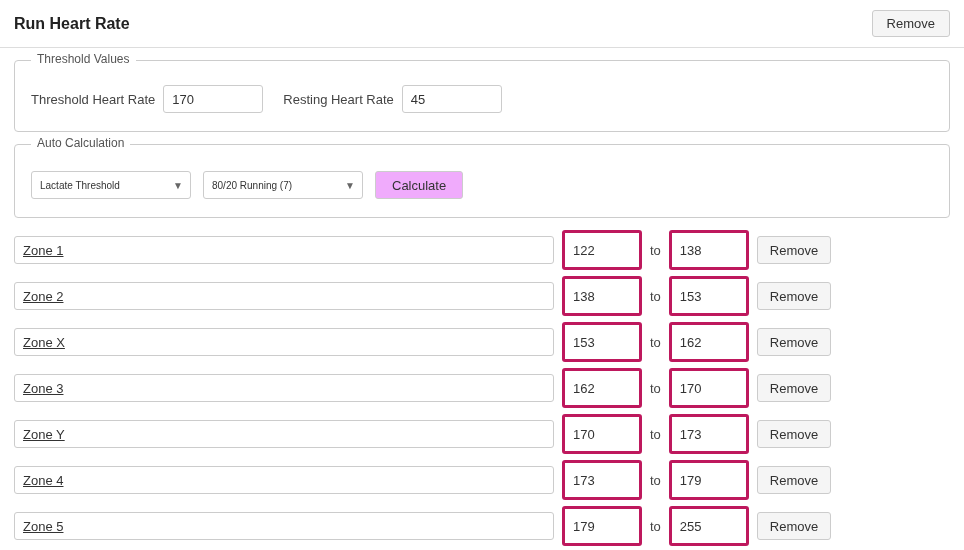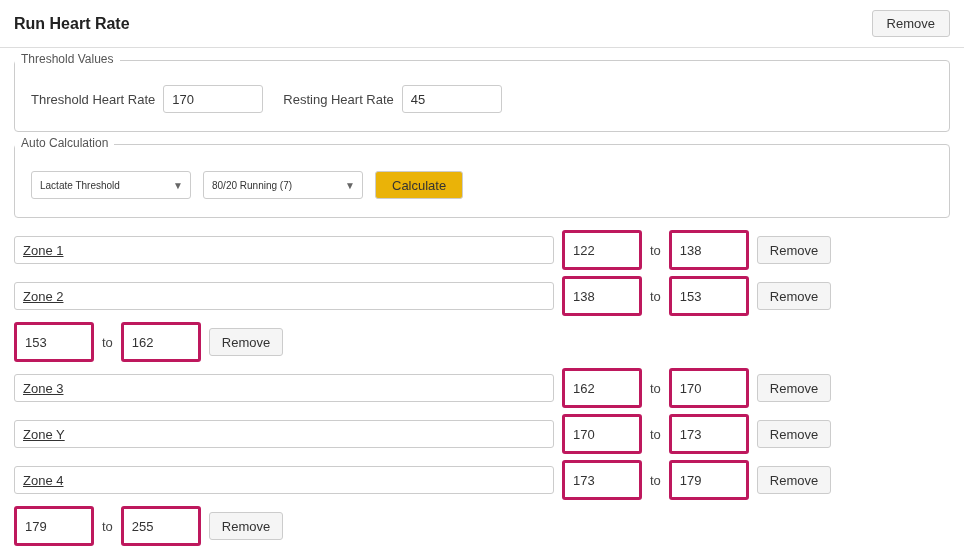--- a/index.html
+++ b/index.html
@@ -41,21 +41,21 @@
       border: 1px solid #ccc;
       border-radius: 4px;
       margin: 12px 14px;
       padding: 14px 16px 18px 16px;
       position: relative;
     }
 
     .section-label {
       position: absolute;
       top: -9px;
-      left: 0;
+      left: 16px;
       background: #fff;
       padding: 0 6px;
       font-size: 12px;
       color: #555;
     }
 
     .threshold-row {
       display: flex;
       align-items: center;
       gap: 20px;
@@ -116,21 +116,21 @@
       right: 8px;
       top: 50%;
       transform: translateY(-50%);
       pointer-events: none;
       font-size: 10px;
       color: #666;
     }
 
     .btn-calculate {
       padding: 5px 16px;
-      background: #eab308;
+      background: #f0abfc;
       border: 1px solid #ccc;
       border-radius: 3px;
       cursor: pointer;
       font-size: 13px;
       color: #333;
       height: 28px;
     }
 
     .zones-section {
       margin: 8px 14px 14px 14px;
@@ -236,20 +236,21 @@
       <button class="btn-remove-zone">Remove</button>
     </div>
     <div class="zone-row">
       <input class="zone-name-input" type="text" value="Zone 2" style="">
       <input class="zone-value-input" type="text" value="138" style="">
       <span class="zone-to-label">to</span>
       <input class="zone-value-input" type="text" value="153" style="">
       <button class="btn-remove-zone">Remove</button>
     </div>
     <div class="zone-row">
+      <input class="zone-name-input" type="text" value="Zone X" style="">
       <input class="zone-value-input" type="text" value="153" style="">
       <span class="zone-to-label">to</span>
       <input class="zone-value-input" type="text" value="162" style="">
       <button class="btn-remove-zone">Remove</button>
     </div>
     <div class="zone-row">
       <input class="zone-name-input" type="text" value="Zone 3" style="">
       <input class="zone-value-input" type="text" value="162" style="">
       <span class="zone-to-label">to</span>
       <input class="zone-value-input" type="text" value="170" style="">
@@ -263,18 +264,19 @@
       <button class="btn-remove-zone">Remove</button>
     </div>
     <div class="zone-row">
       <input class="zone-name-input" type="text" value="Zone 4" style="">
       <input class="zone-value-input" type="text" value="173" style="">
       <span class="zone-to-label">to</span>
       <input class="zone-value-input" type="text" value="179" style="">
       <button class="btn-remove-zone">Remove</button>
     </div>
     <div class="zone-row">
+      <input class="zone-name-input" type="text" value="Zone 5" style="">
       <input class="zone-value-input" type="text" value="179" style="">
       <span class="zone-to-label">to</span>
       <input class="zone-value-input" type="text" value="255" style="">
       <button class="btn-remove-zone">Remove</button>
     </div>
   </div>
 
 </body></html>

